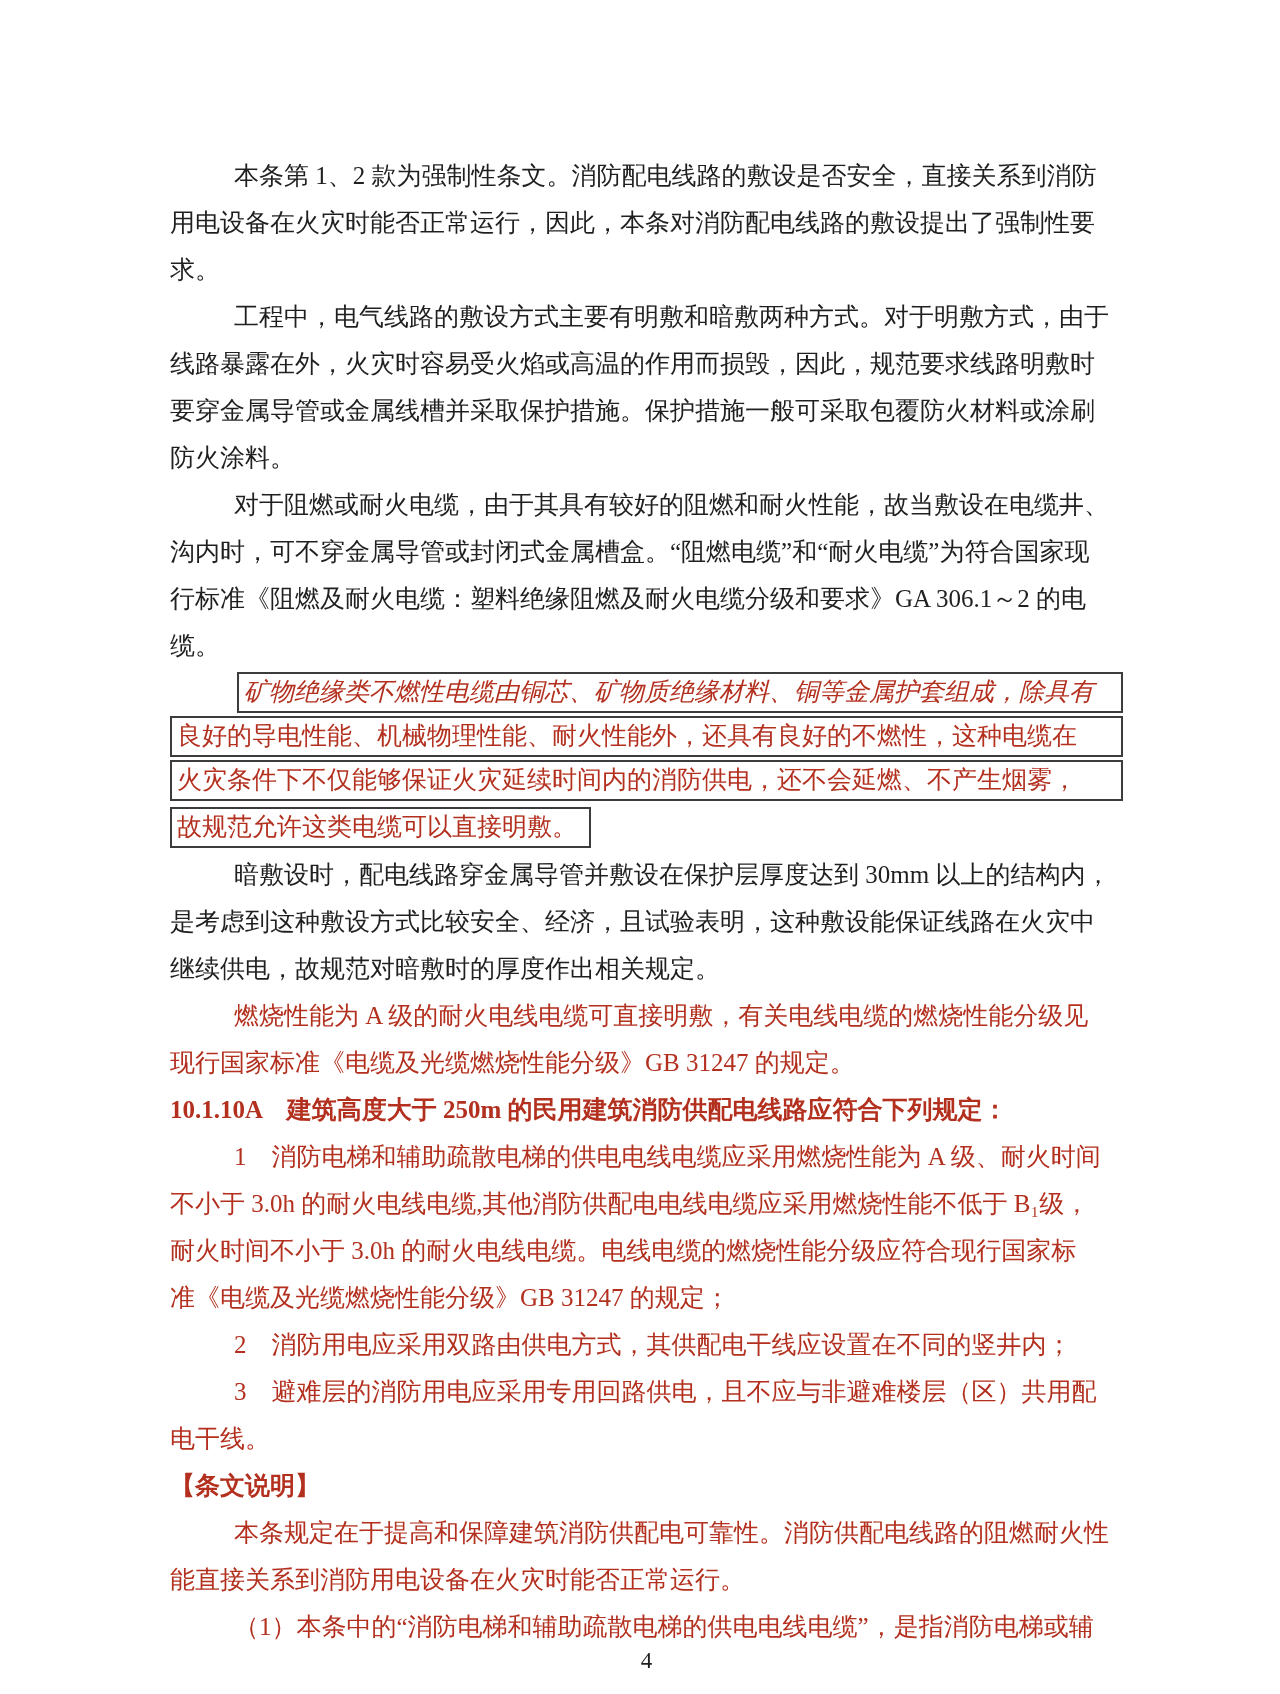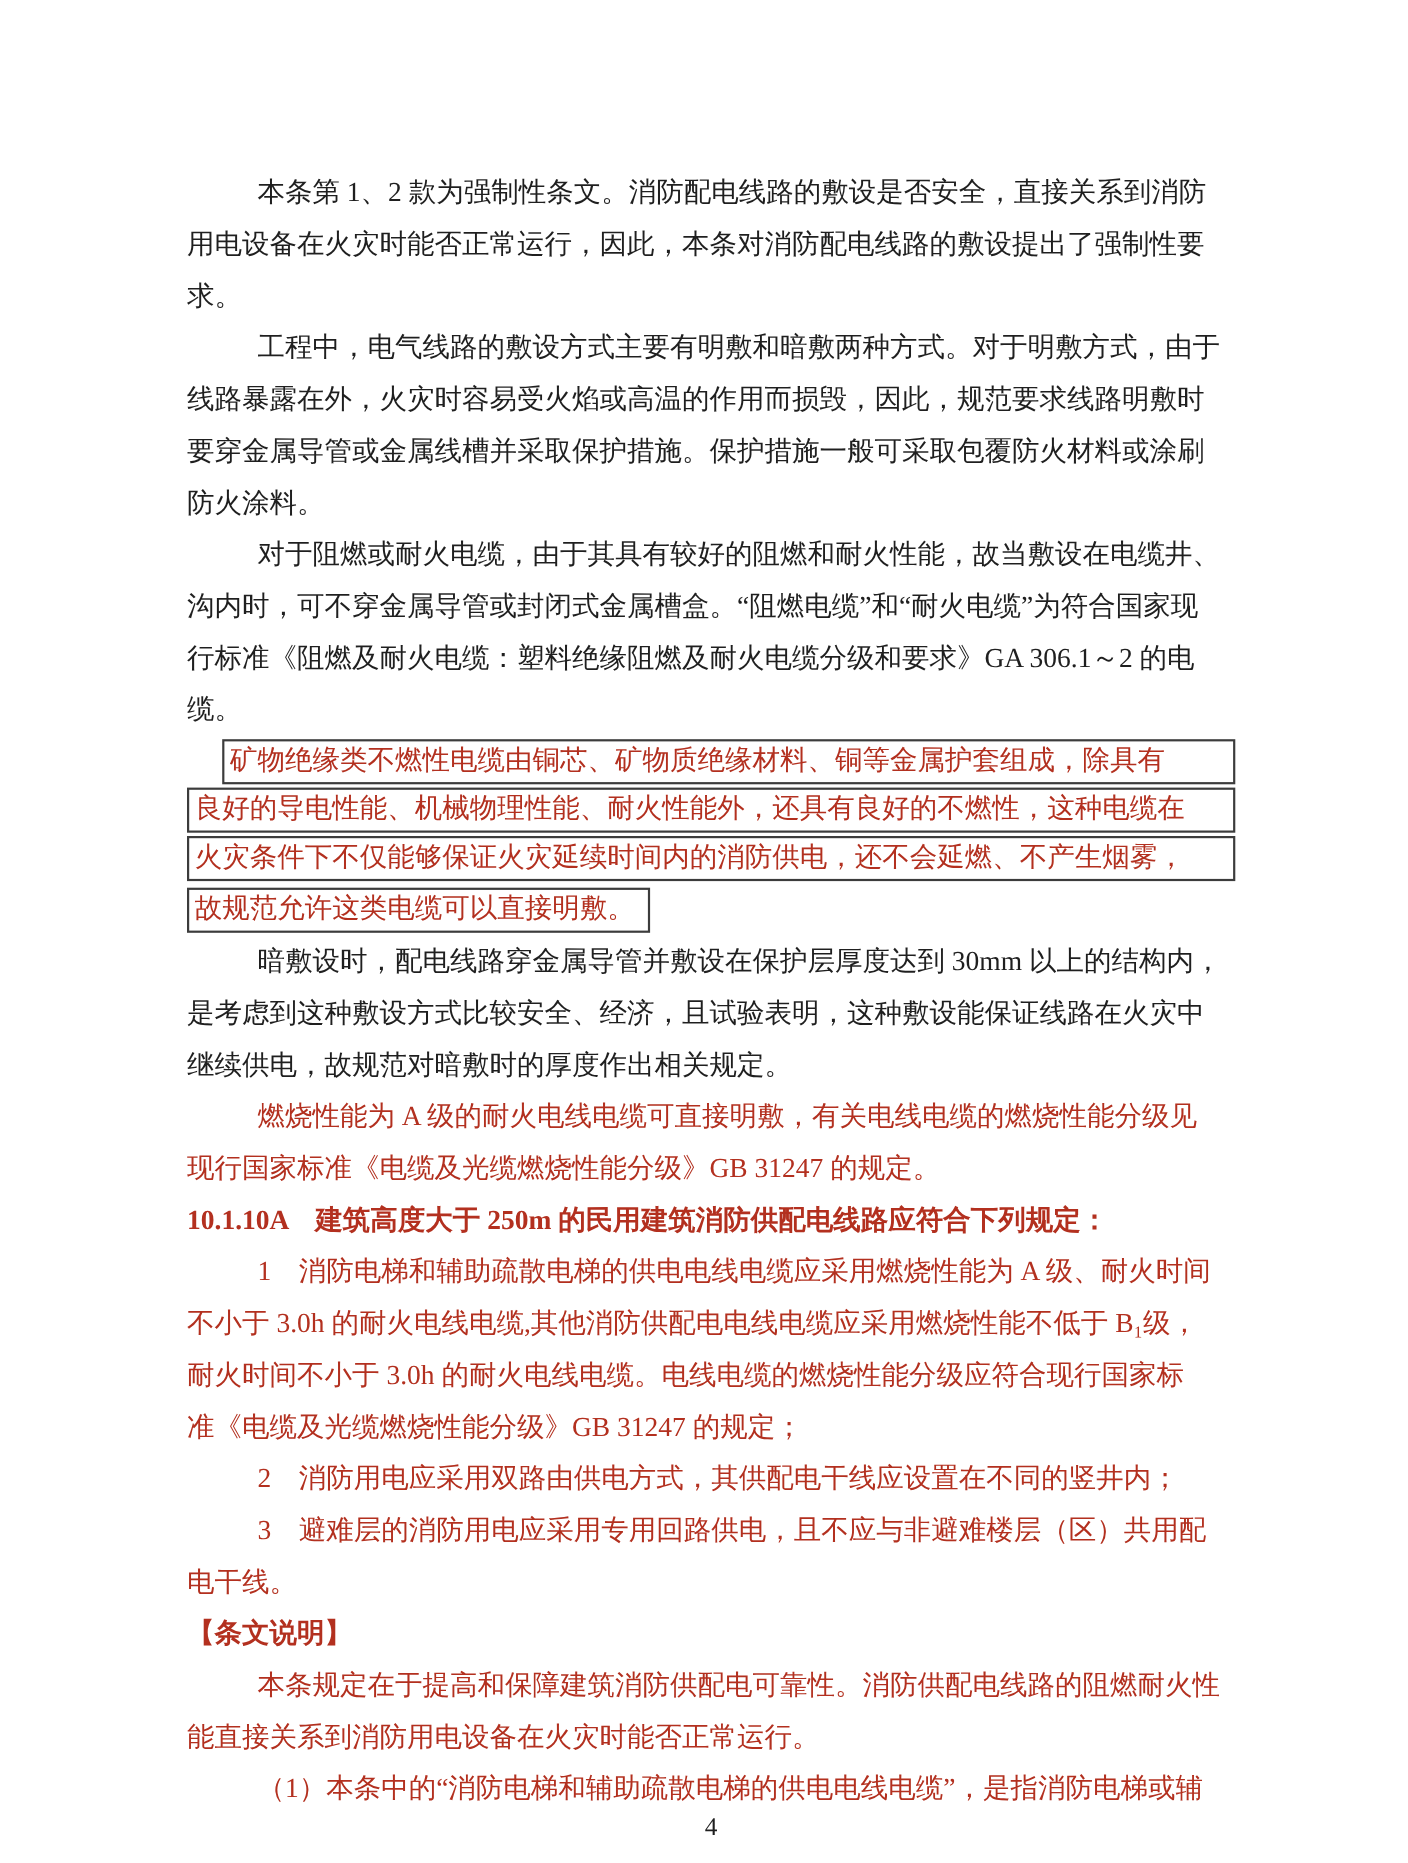--- a/index.html
+++ b/index.html
@@ -42,21 +42,22 @@
     box-sizing: border-box;
     color: var(--red-text);
     border: 2px solid var(--box-border);
     height: 41px;
     line-height: 36px;
     margin: 3px 0;
     padding: 0 5px;
   }
   .line.boxed.indent {
     padding-left: 5px;
-    margin-left: 32px;
+    margin-left: 67px;
+    font-style: italic;
   }
   .line.boxed-fit {
     display: inline-block;
     padding-right: 12px;
   }
   .page-number {
     position: absolute;
     left: 170px;
     top: 1646px;
     width: 953px;

